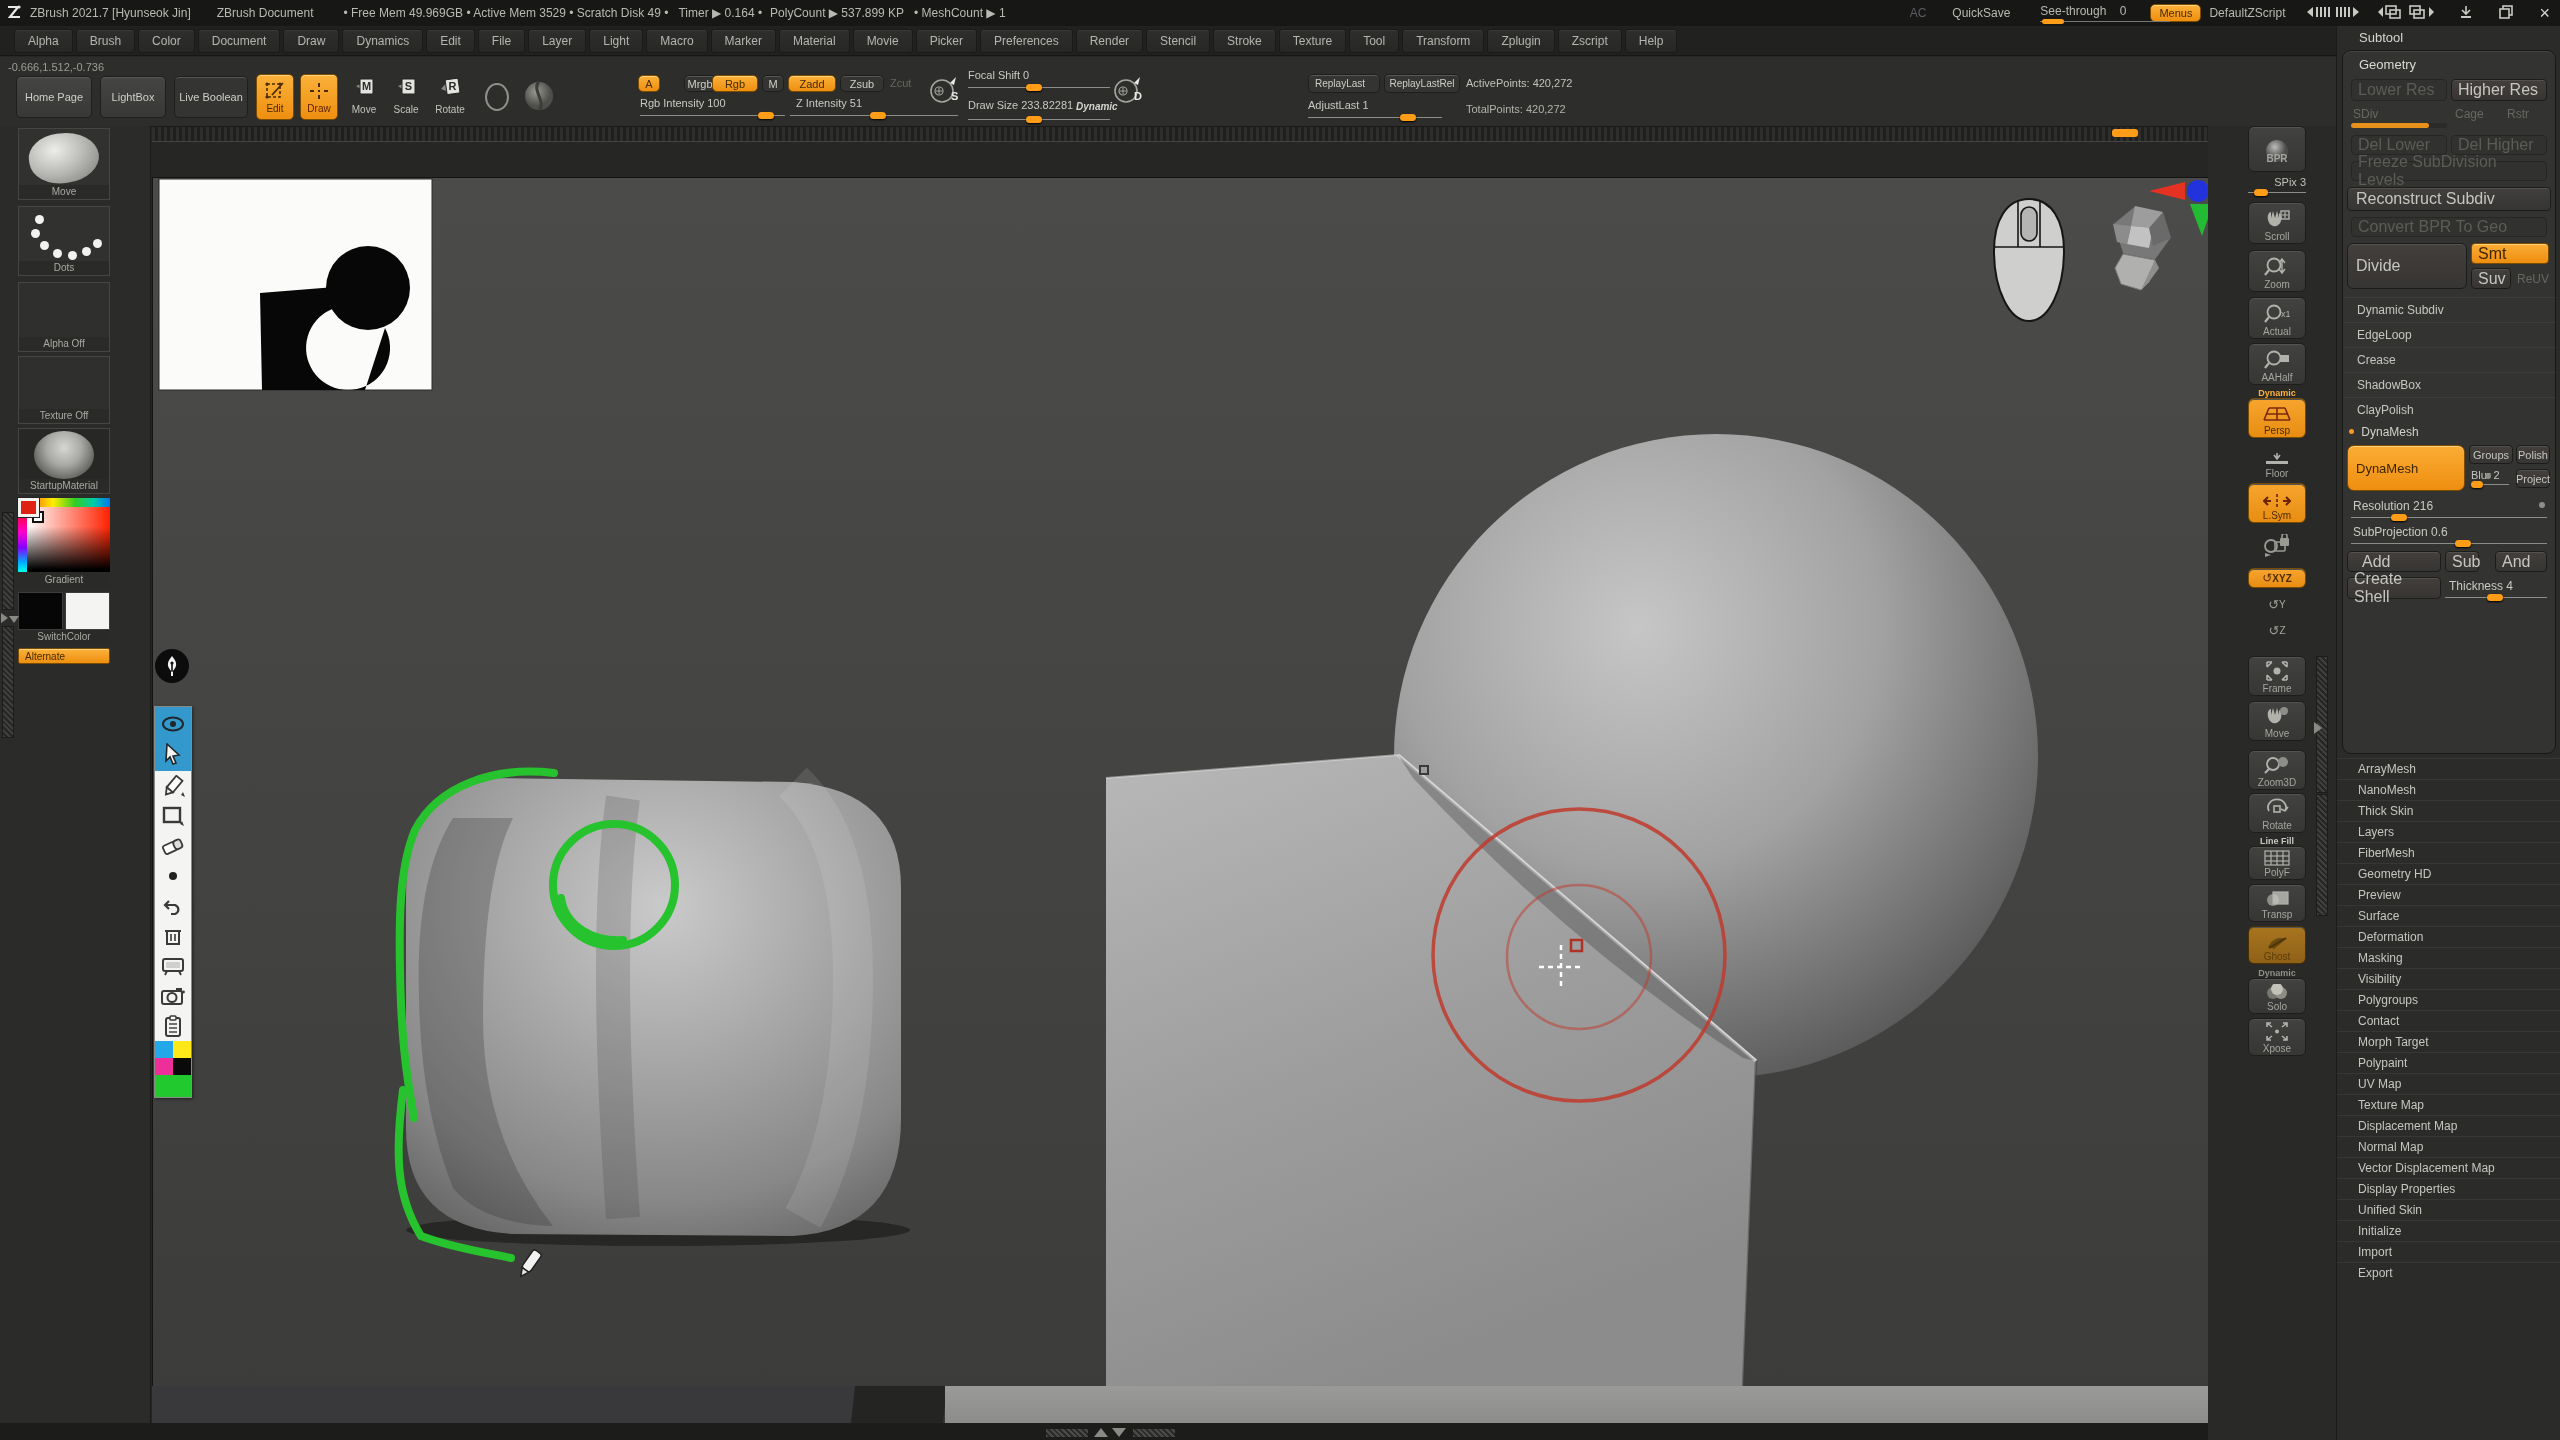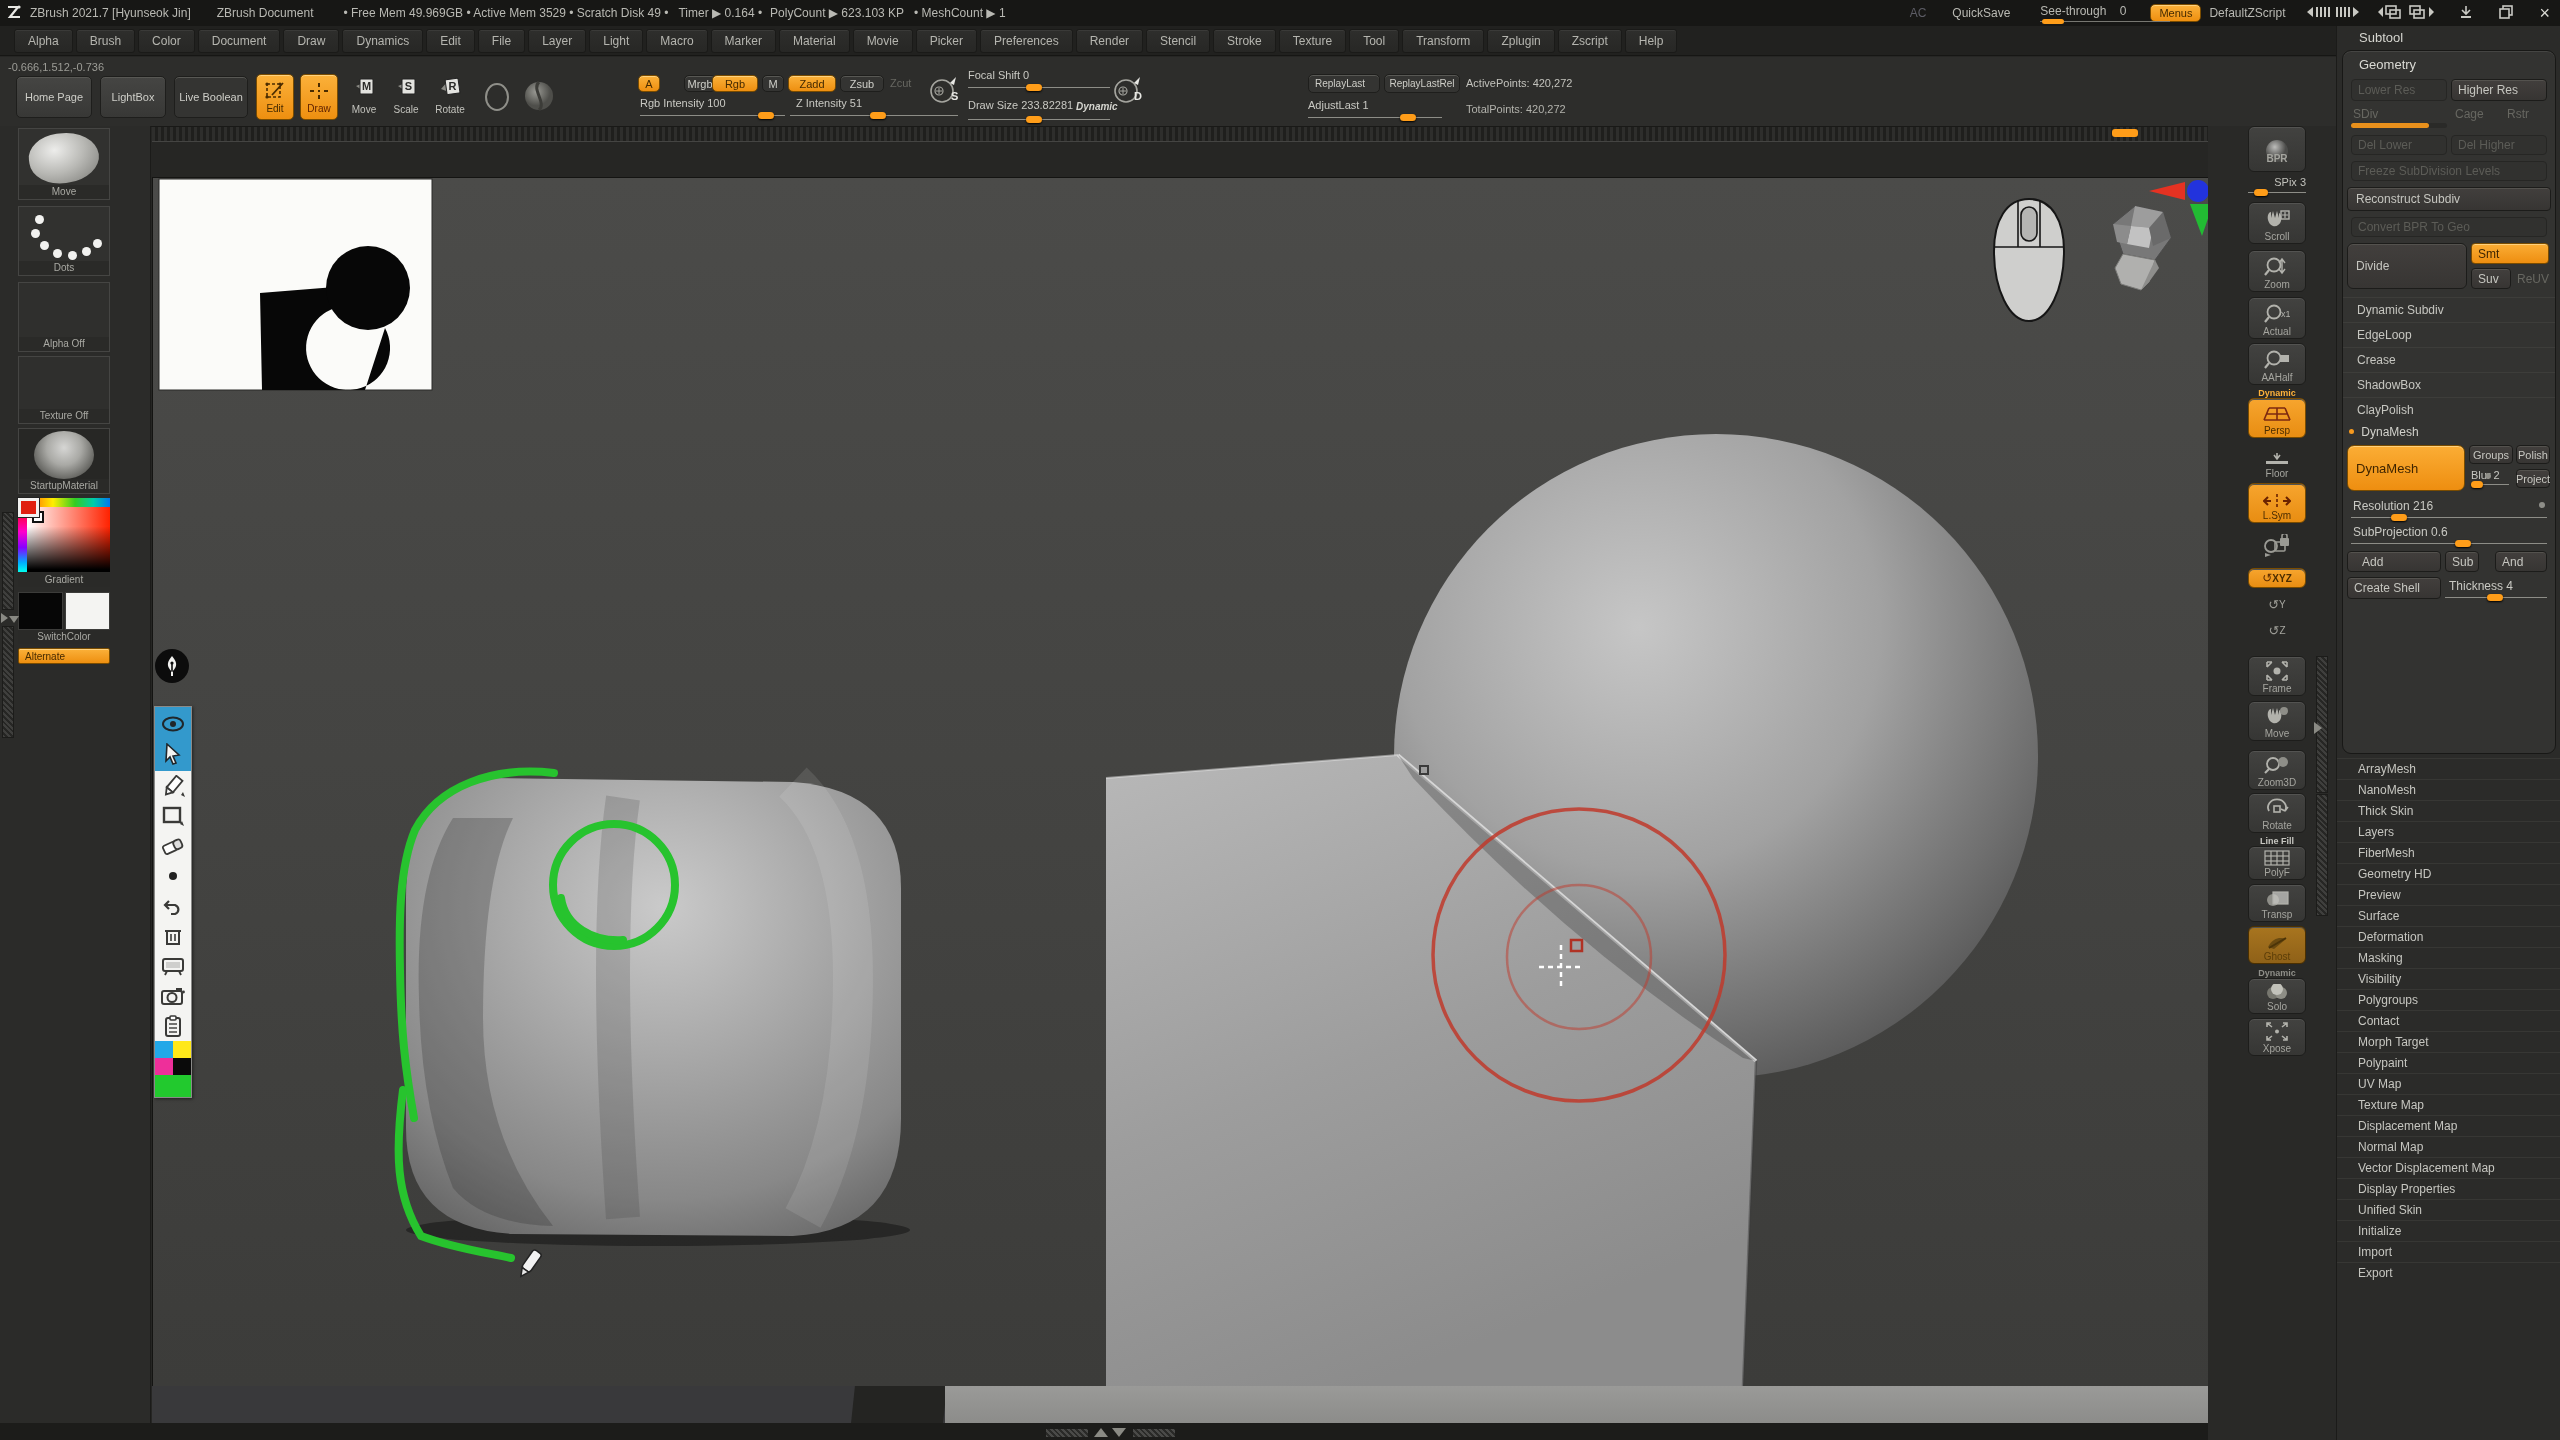--- a/index.html
+++ b/index.html
@@ -34,21 +34,21 @@
         box-shadow:inset 0 1px 0 #535351;display:flex;flex-direction:column;align-items:center;justify-content:flex-end;box-sizing:border-box}
   .sbtn .lb{font-size:10px;color:#a5a59f;line-height:13px}
   .sbtn.orange{background:linear-gradient(#f7a52e,#e88d12);border-color:#7a4c00}
   .sbtn.orange .lb{color:#4c2d00}
   .sbtn.ghostd{background:linear-gradient(#a8751f,#8f6118);border-color:#4c3000}
   .badge{position:absolute;left:40px;width:58px;text-align:center;font-size:9px;font-weight:bold;color:#8f8f89}
   .badge.ob{color:#ffb23a}
   
   .rpanel{position:absolute;left:2336px;top:26px;width:224px;height:1414px;background:#2b2b29;border-left:1px solid #1b1b19;box-sizing:border-box}
   .geo{position:absolute;left:5px;top:24px;width:212px;height:702px;background:#333331;border:1px solid #181816;border-radius:9px;box-shadow:inset 0 1px 0 #454543}
-  .pbtn{position:absolute;display:flex;align-items:center;justify-content:center;font-size:12px;color:#c6c6c0;background:linear-gradient(#423f3d,#373533);
+  .pbtn{position:absolute;display:flex;align-items:center;justify-content:center;font-size:16px;color:#c6c6c0;background:linear-gradient(#423f3d,#373533);
         border:1px solid #1c1c1a;border-radius:4px;box-shadow:inset 0 1px 0 #54524e;box-sizing:border-box}
   .pbtn.dim{background:#31312f;color:#5c5c57;box-shadow:none;border-color:#262624}
   .pbtn.orange{background:linear-gradient(#fbad35,#ee8e10);color:#3f2500;box-shadow:inset 0 1px 0 #ffd07b;border-color:#7a4c00}
   .sect{height:20px;line-height:20px;font-size:12px;color:#c6c6c0;padding-left:21px;border-top:1px solid rgba(90,90,86,.25)}
   
   .astrip{position:absolute;left:1px;top:528px;width:36px;background:#f4f4f2;border:1px solid #8a8a88;box-shadow:1px 1px 3px rgba(0,0,0,.5)}
   .aicon{width:36px;height:30px;display:flex;align-items:center;justify-content:center}
   .hatchv{position:absolute;width:10px;background:repeating-linear-gradient(45deg,#3f3f3d 0 2px,#262624 2px 4px);border:1px solid #1c1c1a}
   .hatchh{position:absolute;height:8px;background:repeating-linear-gradient(45deg,#4a4a48 0 2px,#2a2a28 2px 4px);border:1px solid #1c1c1a}
   .tri{width:0;height:0;display:inline-block}
@@ -63,21 +63,21 @@
     <span style="margin:0 8px 0 6px">
       <svg width="16" height="16" viewBox="0 0 16 16">
           <path d="M2 3 L12 3 L4 13 L14 13" stroke="#e8e8e4" stroke-width="2.2" fill="none"></path>
           <circle cx="13" cy="3" r="1.6" fill="#e8e8e4"></circle>
         </svg>
     </span>
     <span class="wtxt">ZBrush 2021.7 [Hyunseok Jin]</span>
     <span class="wtxt" style="margin-left:26px">ZBrush Document</span>
     <span class="wtxt" style="margin-left:30px">• Free Mem 49.969GB • Active Mem 3529 • Scratch Disk 49 •</span>
     <span class="wtxt" style="margin-left:10px">Timer ▶ 0.164 •</span>
-    <span class="wtxt" style="margin-left:8px">PolyCount ▶ 623.103 KP</span>
+    <span class="wtxt" style="margin-left:8px">PolyCount ▶ 537.899 KP</span>
     <span class="wtxt" style="margin-left:10px">• MeshCount ▶ 1</span>
     <span style="flex:1"></span>
     <span style="color:#5d5d66;margin-right:26px">AC</span>
     <span style="margin-right:30px">QuickSave</span>
     <span style="position:relative;margin-right:24px;padding-bottom:4px">
       <span>See-through</span>
       <span style="margin-left:10px">0</span>
       <span style="position:absolute;left:0;bottom:0;width:130px;height:1px;background:#777771"></span>
       <span style="position:absolute;left:2px;bottom:-2px;width:22px;height:5px;border-radius:3px;background:#ff9d19"></span>
     </span>

